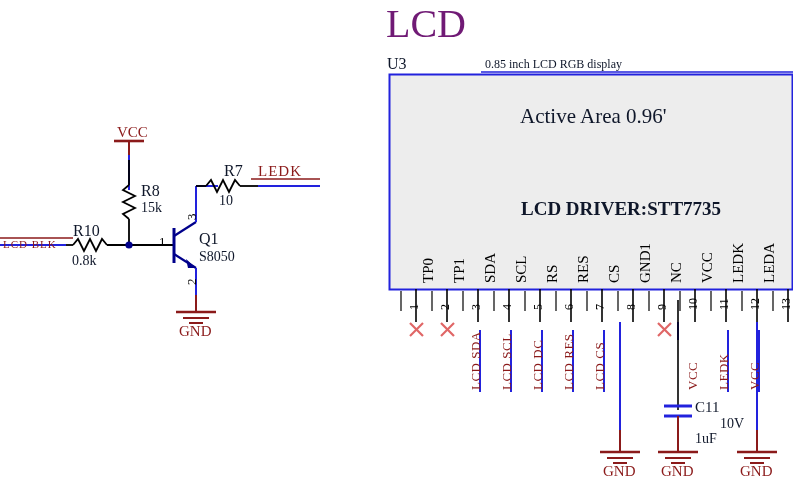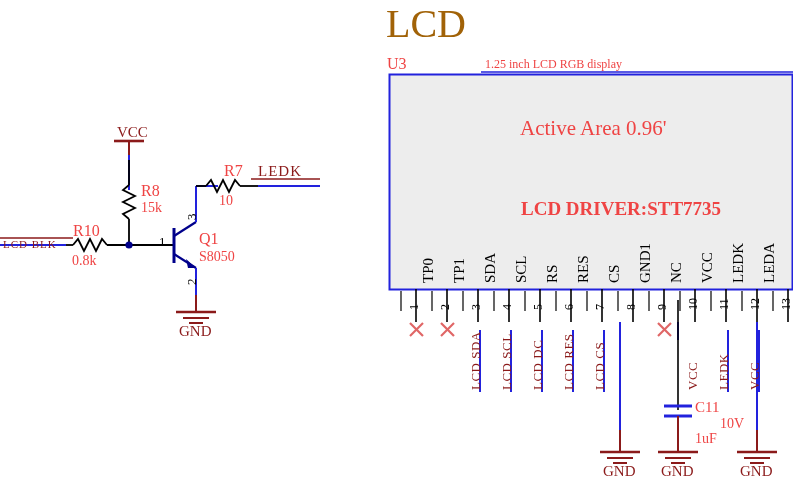--- a/index.html
+++ b/index.html
@@ -2,23 +2,23 @@
 <html><head>
 <meta charset="utf-8">
 <title>LCD Schematic</title>
 <style>
   html,body{margin:0;padding:0;background:#ffffff;}
   body{width:793px;height:484px;position:relative;overflow:hidden;
        font-family:"Liberation Serif", serif;}
   #sheet{position:absolute;left:0;top:0;width:793px;height:484px;}
   svg{position:absolute;left:0;top:0;}
   .lbl{position:absolute;white-space:nowrap;line-height:1;}
-  .red{color:#a16207;}
+  .red{color:#701a75;}
   .dred{color:#8b1a1a;}
-  .blue{color:#ef4444;}
+  .blue{color:#0f172a;}
   .blk{color:#000000;}
   .vert{transform-origin:0 0;}
 </style>
 </head>
 <body>
 
 <div id="sheet">
 
   <svg width="793" height="484">
 
@@ -154,23 +154,23 @@
       <line x1="176" y1="312" x2="216" y2="312" stroke="#8b1a1a" stroke-width="2.6"></line>
       <line x1="183" y1="318" x2="209" y2="318" stroke="#8b1a1a" stroke-width="2"></line>
       <line x1="189" y1="323" x2="203" y2="323" stroke="#8b1a1a" stroke-width="2"></line>
     </g>
   </svg>
 
   <div class="lbl red" style="left:386px;top:4px;font-size:40px;">LCD</div>
 
   <div class="lbl blue" style="left:387px;top:56px;font-size:16px;">U3</div>
 
-  <div class="lbl blue" style="left:485px;top:58px;font-size:12px;">1.25 inch LCD RGB display</div>
-
-  <div class="lbl blue" style="left:520px;top:118px;font-size:21px;">Active Area 0.96'</div>
+  <div class="lbl blue" style="left:485px;top:58px;font-size:12px;">0.85 inch LCD RGB display</div>
+
+  <div class="lbl blue" style="left:520px;top:106px;font-size:21px;">Active Area 0.96'</div>
   <div class="lbl blue" style="left:521px;top:199px;font-size:19px;font-weight:bold;">LCD DRIVER:STT7735</div>
 
   <div id="pin-layer">
       <div class="lbl blk vert" style="left: 421px; top: 283px; font-size: 15px; transform: rotate(-90deg);">TP0</div>
       <div class="lbl blk vert" style="left: 408px; top: 310px; font-size: 12px; transform: rotate(-90deg);">1</div>
       <div class="lbl blk vert" style="left: 452px; top: 283px; font-size: 15px; transform: rotate(-90deg);">TP1</div>
       <div class="lbl blk vert" style="left: 439px; top: 310px; font-size: 12px; transform: rotate(-90deg);">2</div>
       <div class="lbl blk vert" style="left: 483px; top: 283px; font-size: 15px; transform: rotate(-90deg);">SDA</div>
       <div class="lbl blk vert" style="left: 470px; top: 310px; font-size: 12px; transform: rotate(-90deg);">3</div>
       <div class="lbl dred vert" style="left: 469px; top: 390px; font-size: 13px; transform: rotate(-90deg); letter-spacing: 0.5px;">LCD SDA</div>

